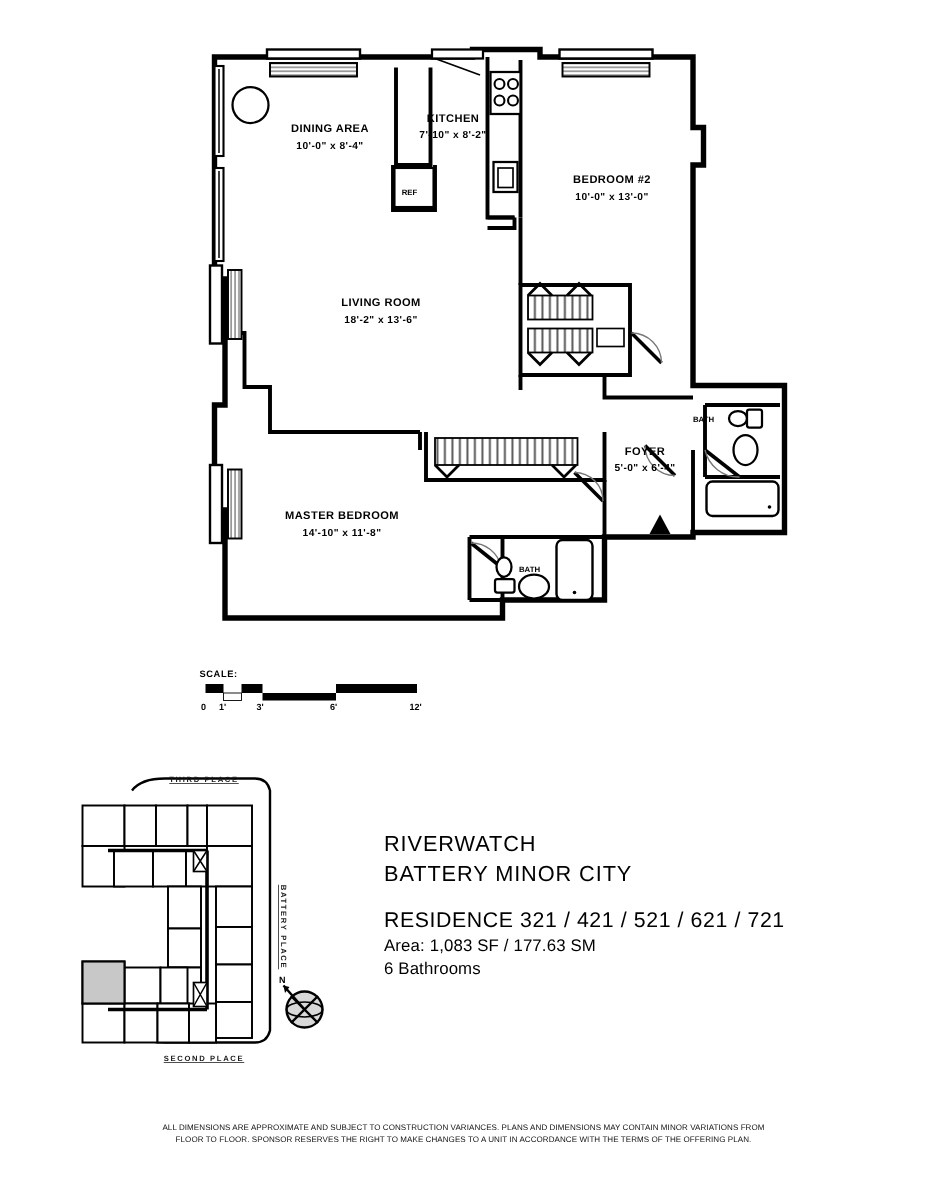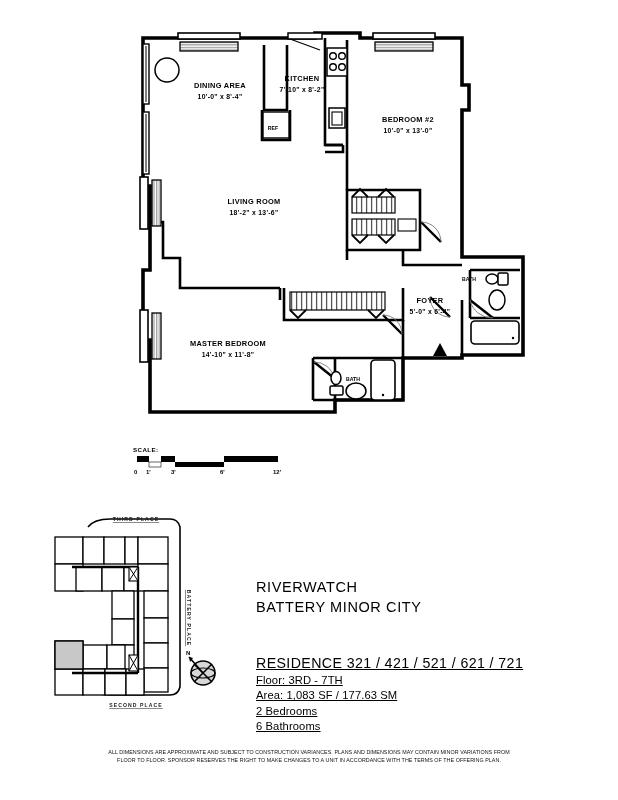--- a/index.html
+++ b/index.html
@@ -39,32 +39,32 @@
   }
   .roomname { font-size: 7.4px; }
   .roomdim  { font-size: 6.8px; }
   .tinylabel { font-size: 5.2px; font-weight: bold; fill:#000; text-anchor: middle;
                font-family:"Liberation Sans", sans-serif; }
 
   
   .infoblock {
     position: absolute;
     left: 256px;
-    top: 578px;
+    top: 554px;
     width: 330px;
   }
   .infoblock .bldg {
     font-size: 14.5px;
     letter-spacing: 0.6px;
     line-height: 19.5px;
     font-family: "Liberation Sans", sans-serif;
     color: #000;
     white-space: nowrap;
   }
-  .resblock { margin-top: 37px; text-decoration: underline; }
+  .resblock { margin-top: 12px; }
   .resblock .resline {
     font-size: 14.2px;
     letter-spacing: 0.4px;
     line-height: 19px;
     white-space: nowrap;
   }
   .resblock .detail {
     font-size: 11.2px;
     line-height: 15.4px;
     letter-spacing: 0.1px;
@@ -414,23 +414,21 @@
       <text x="138" y="150" font-size="6" font-weight="bold" fill="#000" font-family="Liberation Sans, sans-serif">N</text>
     </g>
   </svg>
 
   <div class="infoblock">
     <div class="bldg">RIVERWATCH</div>
     <div class="bldg">BATTERY MINOR CITY</div>
 
     <div class="resblock">
       <div class="resline">RESIDENCE 321 / 421 / 521 / 621 / 721</div>
-      <div class="detail">Floor:  3RD - 7TH</div>
       <div class="detail">Area: 1,083 SF / 177.63 SM</div>
-      <div class="detail">2 Bedrooms</div>
       <div class="detail">6 Bathrooms</div>
     </div>
   </div>
 
   <div class="footer">
     <div>ALL DIMENSIONS ARE APPROXIMATE AND SUBJECT TO CONSTRUCTION VARIANCES.  PLANS AND DIMENSIONS MAY CONTAIN MINOR VARIATIONS FROM</div>
     <div>FLOOR TO FLOOR.  SPONSOR RESERVES THE RIGHT TO MAKE CHANGES TO A UNIT IN ACCORDANCE  WITH THE TERMS OF THE OFFERING PLAN.</div>
   </div>
 
 </div>

